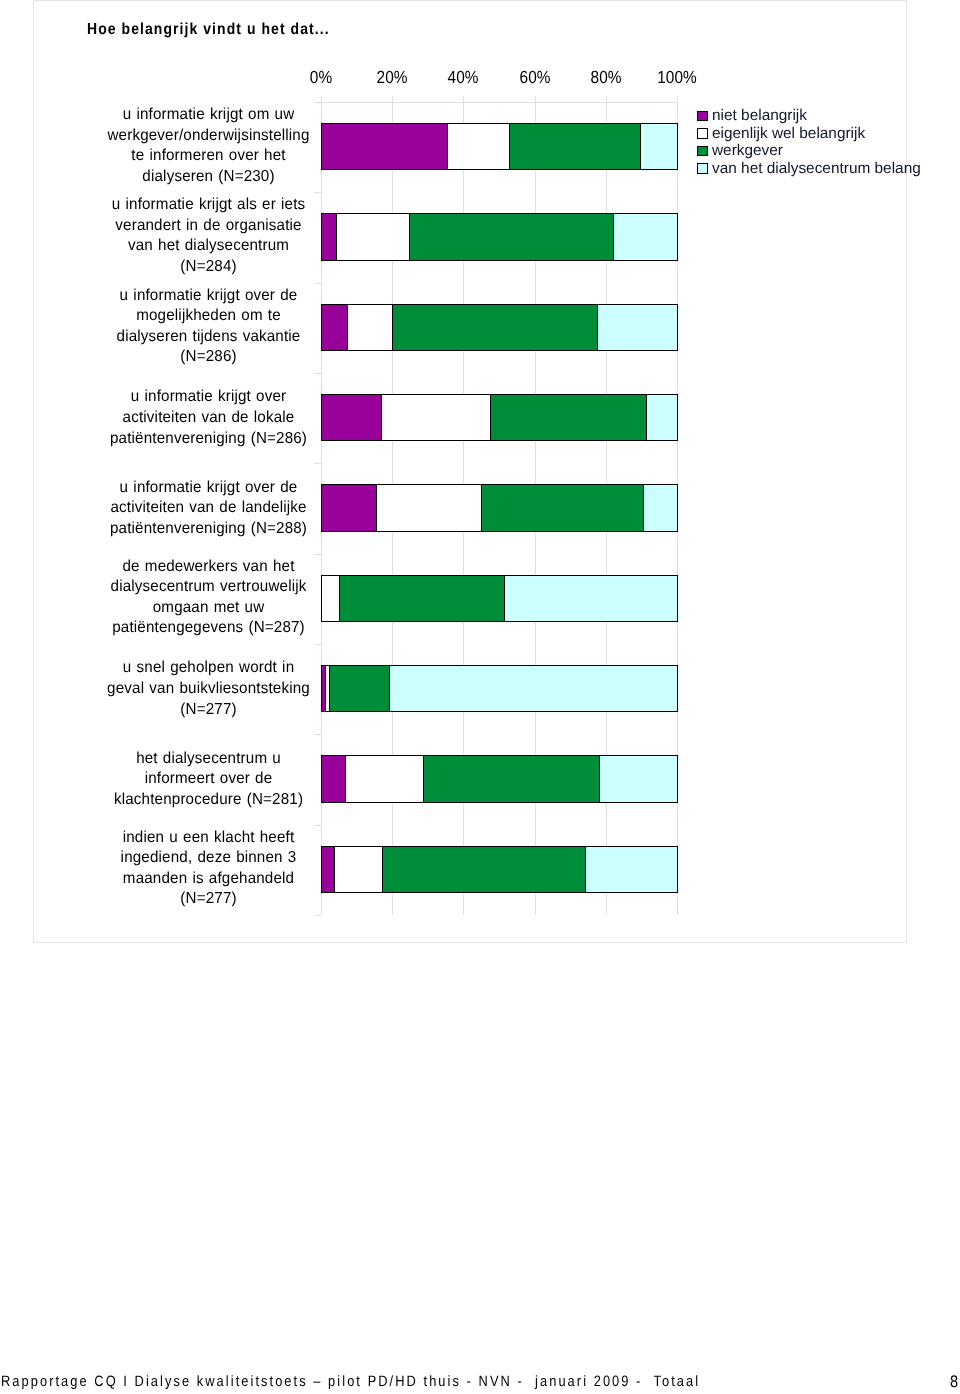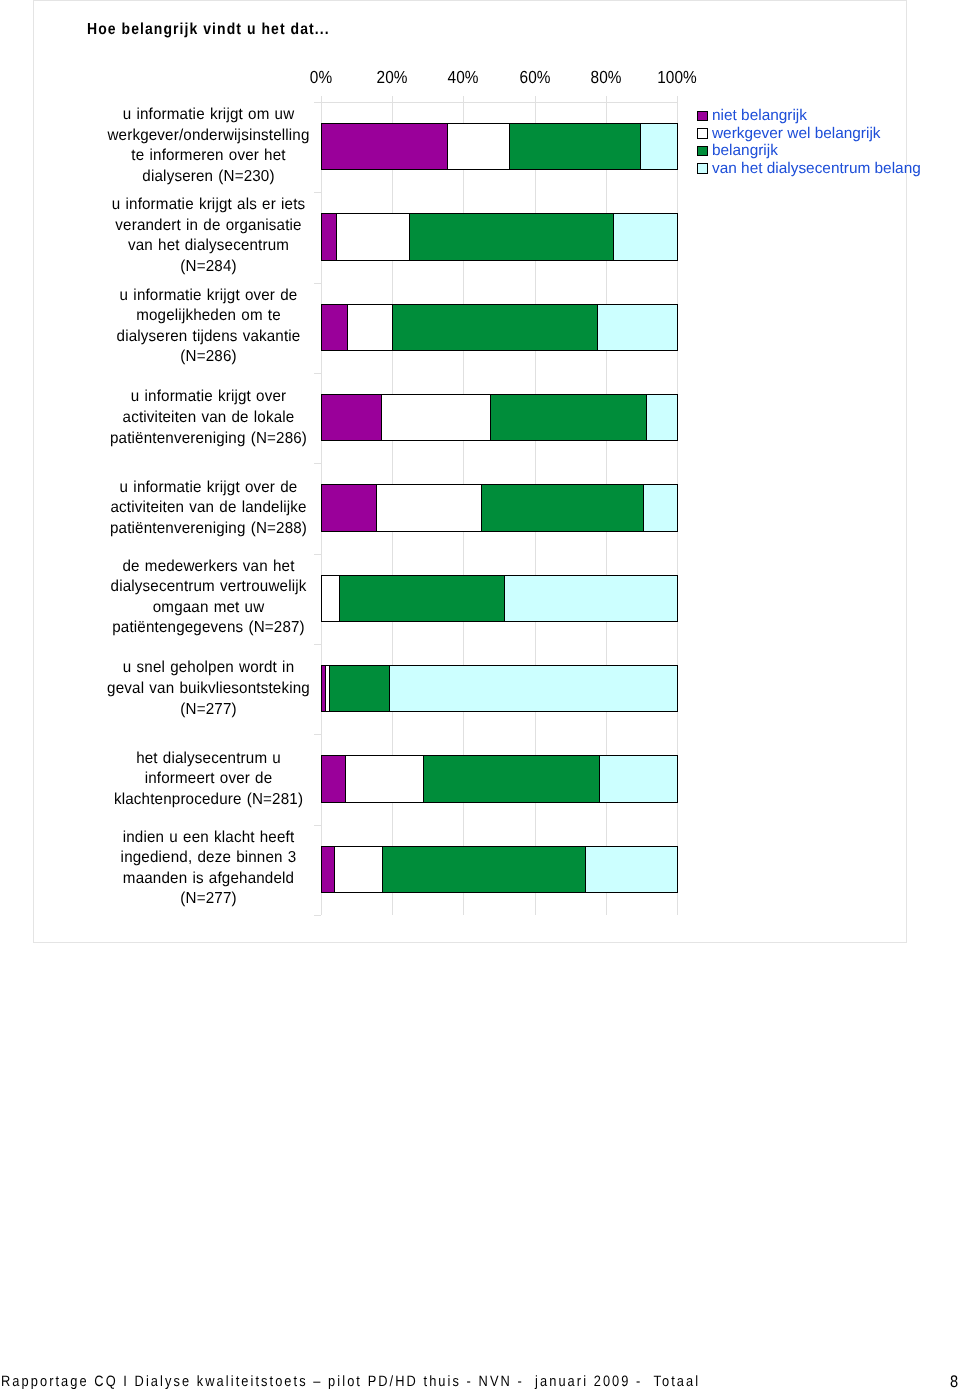--- a/index.html
+++ b/index.html
@@ -31,21 +31,21 @@
   
 
   .cat-label{position:absolute;left:103.4px;width:221px;text-align:center;font-size:15.9px;
              line-height:20.6px;color:#000;letter-spacing:0.17px;word-spacing:0.8px;
              transform:scaleX(0.955);transform-origin:0 0;}
 
   .legend{position:absolute;left:663px;top:107px;width:220px;}
   .legend-row{position:relative;height:17.6px;}
   .legend-swatch{position:absolute;left:0;top:2.5px;width:10.5px;height:10.5px;
                  box-sizing:border-box;border:1px solid #000;}
-  .legend-text{position:absolute;left:15px;top:-1px;font-size:15.4px;color:#1d4ed8;white-space:nowrap;}
+  .legend-text{position:absolute;left:15px;top:-1px;font-size:15.4px;color:#0f172a;white-space:nowrap;}
 
   .footer{position:absolute;left:1px;top:1374px;font-size:15px;color:#000;
           letter-spacing:2.42px;white-space:pre;line-height:15px;
           transform:scaleX(0.855);transform-origin:0 0;}
   .pageno{position:absolute;left:949.5px;top:1373.5px;font-size:16.8px;color:#000;line-height:15px;
           transform:scaleX(0.87);transform-origin:0 0;}
 </style>
 </head>
 <body>
 
@@ -132,25 +132,25 @@
           <div class="seg" title="van het allergrootste belang" style="left: 264px; width: 93px; background: rgb(204, 255, 255);"></div>
         </div>
       </div>
     <div class="legend" id="legend">
         <div class="legend-row">
           <div class="legend-swatch" style="background: rgb(154, 0, 154);"></div>
           <div class="legend-text">niet belangrijk</div>
         </div>
         <div class="legend-row">
           <div class="legend-swatch" style="background: rgb(255, 255, 255);"></div>
-          <div class="legend-text">werkgever wel belangrijk</div>
+          <div class="legend-text">eigenlijk wel belangrijk</div>
         </div>
         <div class="legend-row">
           <div class="legend-swatch" style="background: rgb(0, 141, 58);"></div>
-          <div class="legend-text">belangrijk</div>
+          <div class="legend-text">werkgever</div>
         </div>
         <div class="legend-row">
           <div class="legend-swatch" style="background: rgb(204, 255, 255);"></div>
           <div class="legend-text">van het dialysecentrum belang</div>
         </div>
       </div>
   </div>
   <div class="footer">Rapportage CQ I Dialyse kwaliteitstoets – pilot PD/HD thuis - NVN -  januari 2009 -  Totaal</div>
   <div class="pageno">8</div>
 <div class="cat-label" style="top: 104.967px;">

